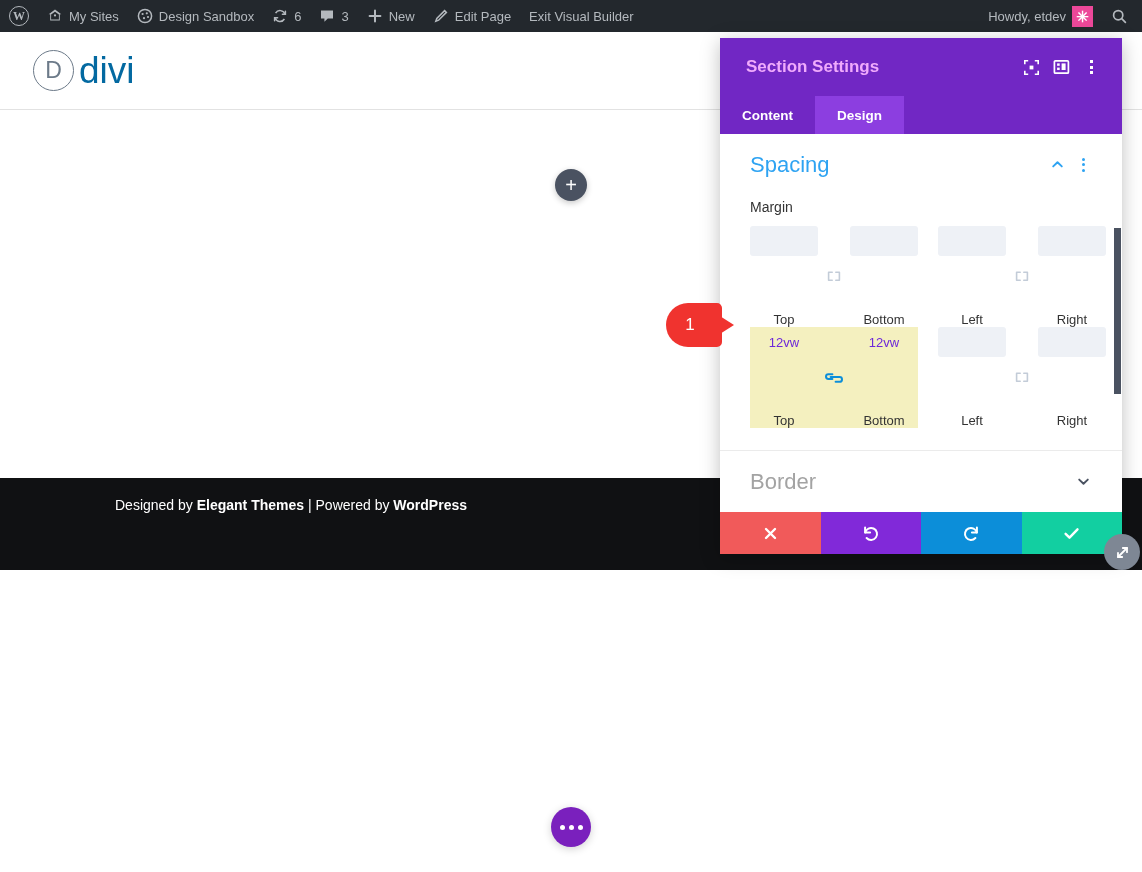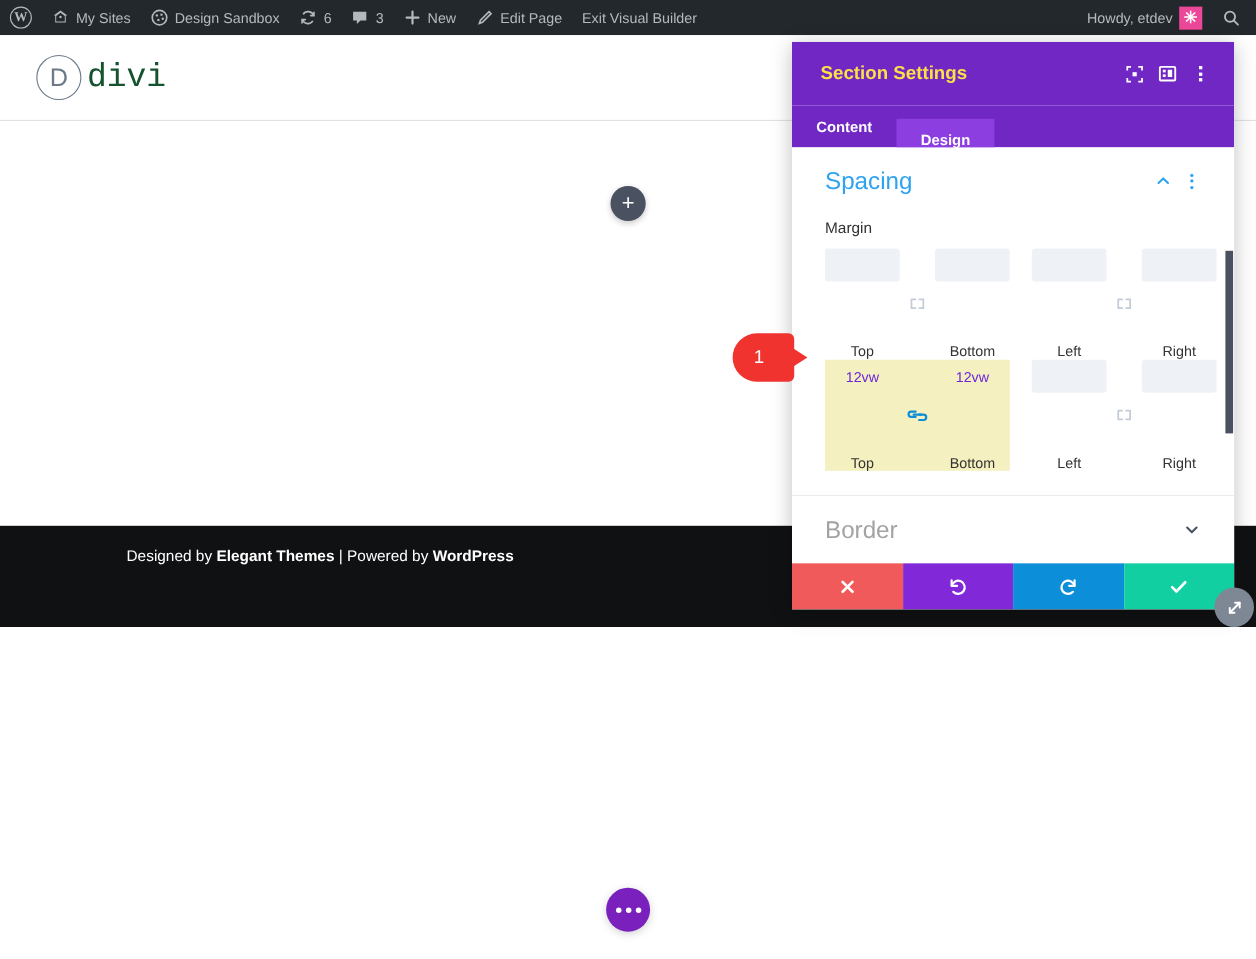--- a/index.html
+++ b/index.html
@@ -90,26 +90,25 @@
     border: 1.6px solid #6c7a89;
     display: flex;
     align-items: center;
     justify-content: center;
     color: #6c7a89;
     font-size: 23px;
     font-family: "Liberation Sans", sans-serif;
     font-weight: 300;
   }
   .divi-word {
-    font-size: 30px;
-    color: #14532d;
+    font-size: 37px;
+    color: #0369a1;
     font-weight: 300;
     letter-spacing: 0px;
     line-height: 1;
-    font-family: Liberation Mono, monospace;
   }
 
   
   #page-canvas {
     position: absolute;
     top: 111px; left: 0;
     width: 1142px; height: 367px;
     background: #ffffff;
   }
 
@@ -190,21 +189,21 @@
   #modal-header {
     height: 58px;
     background: #6c2eb9;
     background: #7127c4;
     display: flex;
     align-items: center;
     padding: 0 16px 0 26px;
     flex: 0 0 auto;
   }
   #modal-title {
-    color: #fde047;
+    color: #f0abfc;
     font-size: 17px;
     font-weight: bold;
     flex: 1 1 auto;
   }
   .hdr-icon {
     width: 30px; height: 30px;
     display: flex;
     align-items: center;
     justify-content: center;
     cursor: pointer;
@@ -223,21 +222,21 @@
     height: 38px;
     padding: 0 22px;
     display: flex;
     align-items: center;
     justify-content: center;
     color: #ffffff;
     font-size: 13.5px;
     font-weight: bold;
     cursor: pointer;
   }
-  .tab.active { background: #8c3ee0; margin-top: 12px; }
+  .tab.active { background: #8c3ee0; }
 
   #modal-body {
     flex: 1 1 auto;
     position: relative;
     overflow: hidden;
     background: #ffffff;
   }
 
   #modal-scroll {
     position: absolute;

